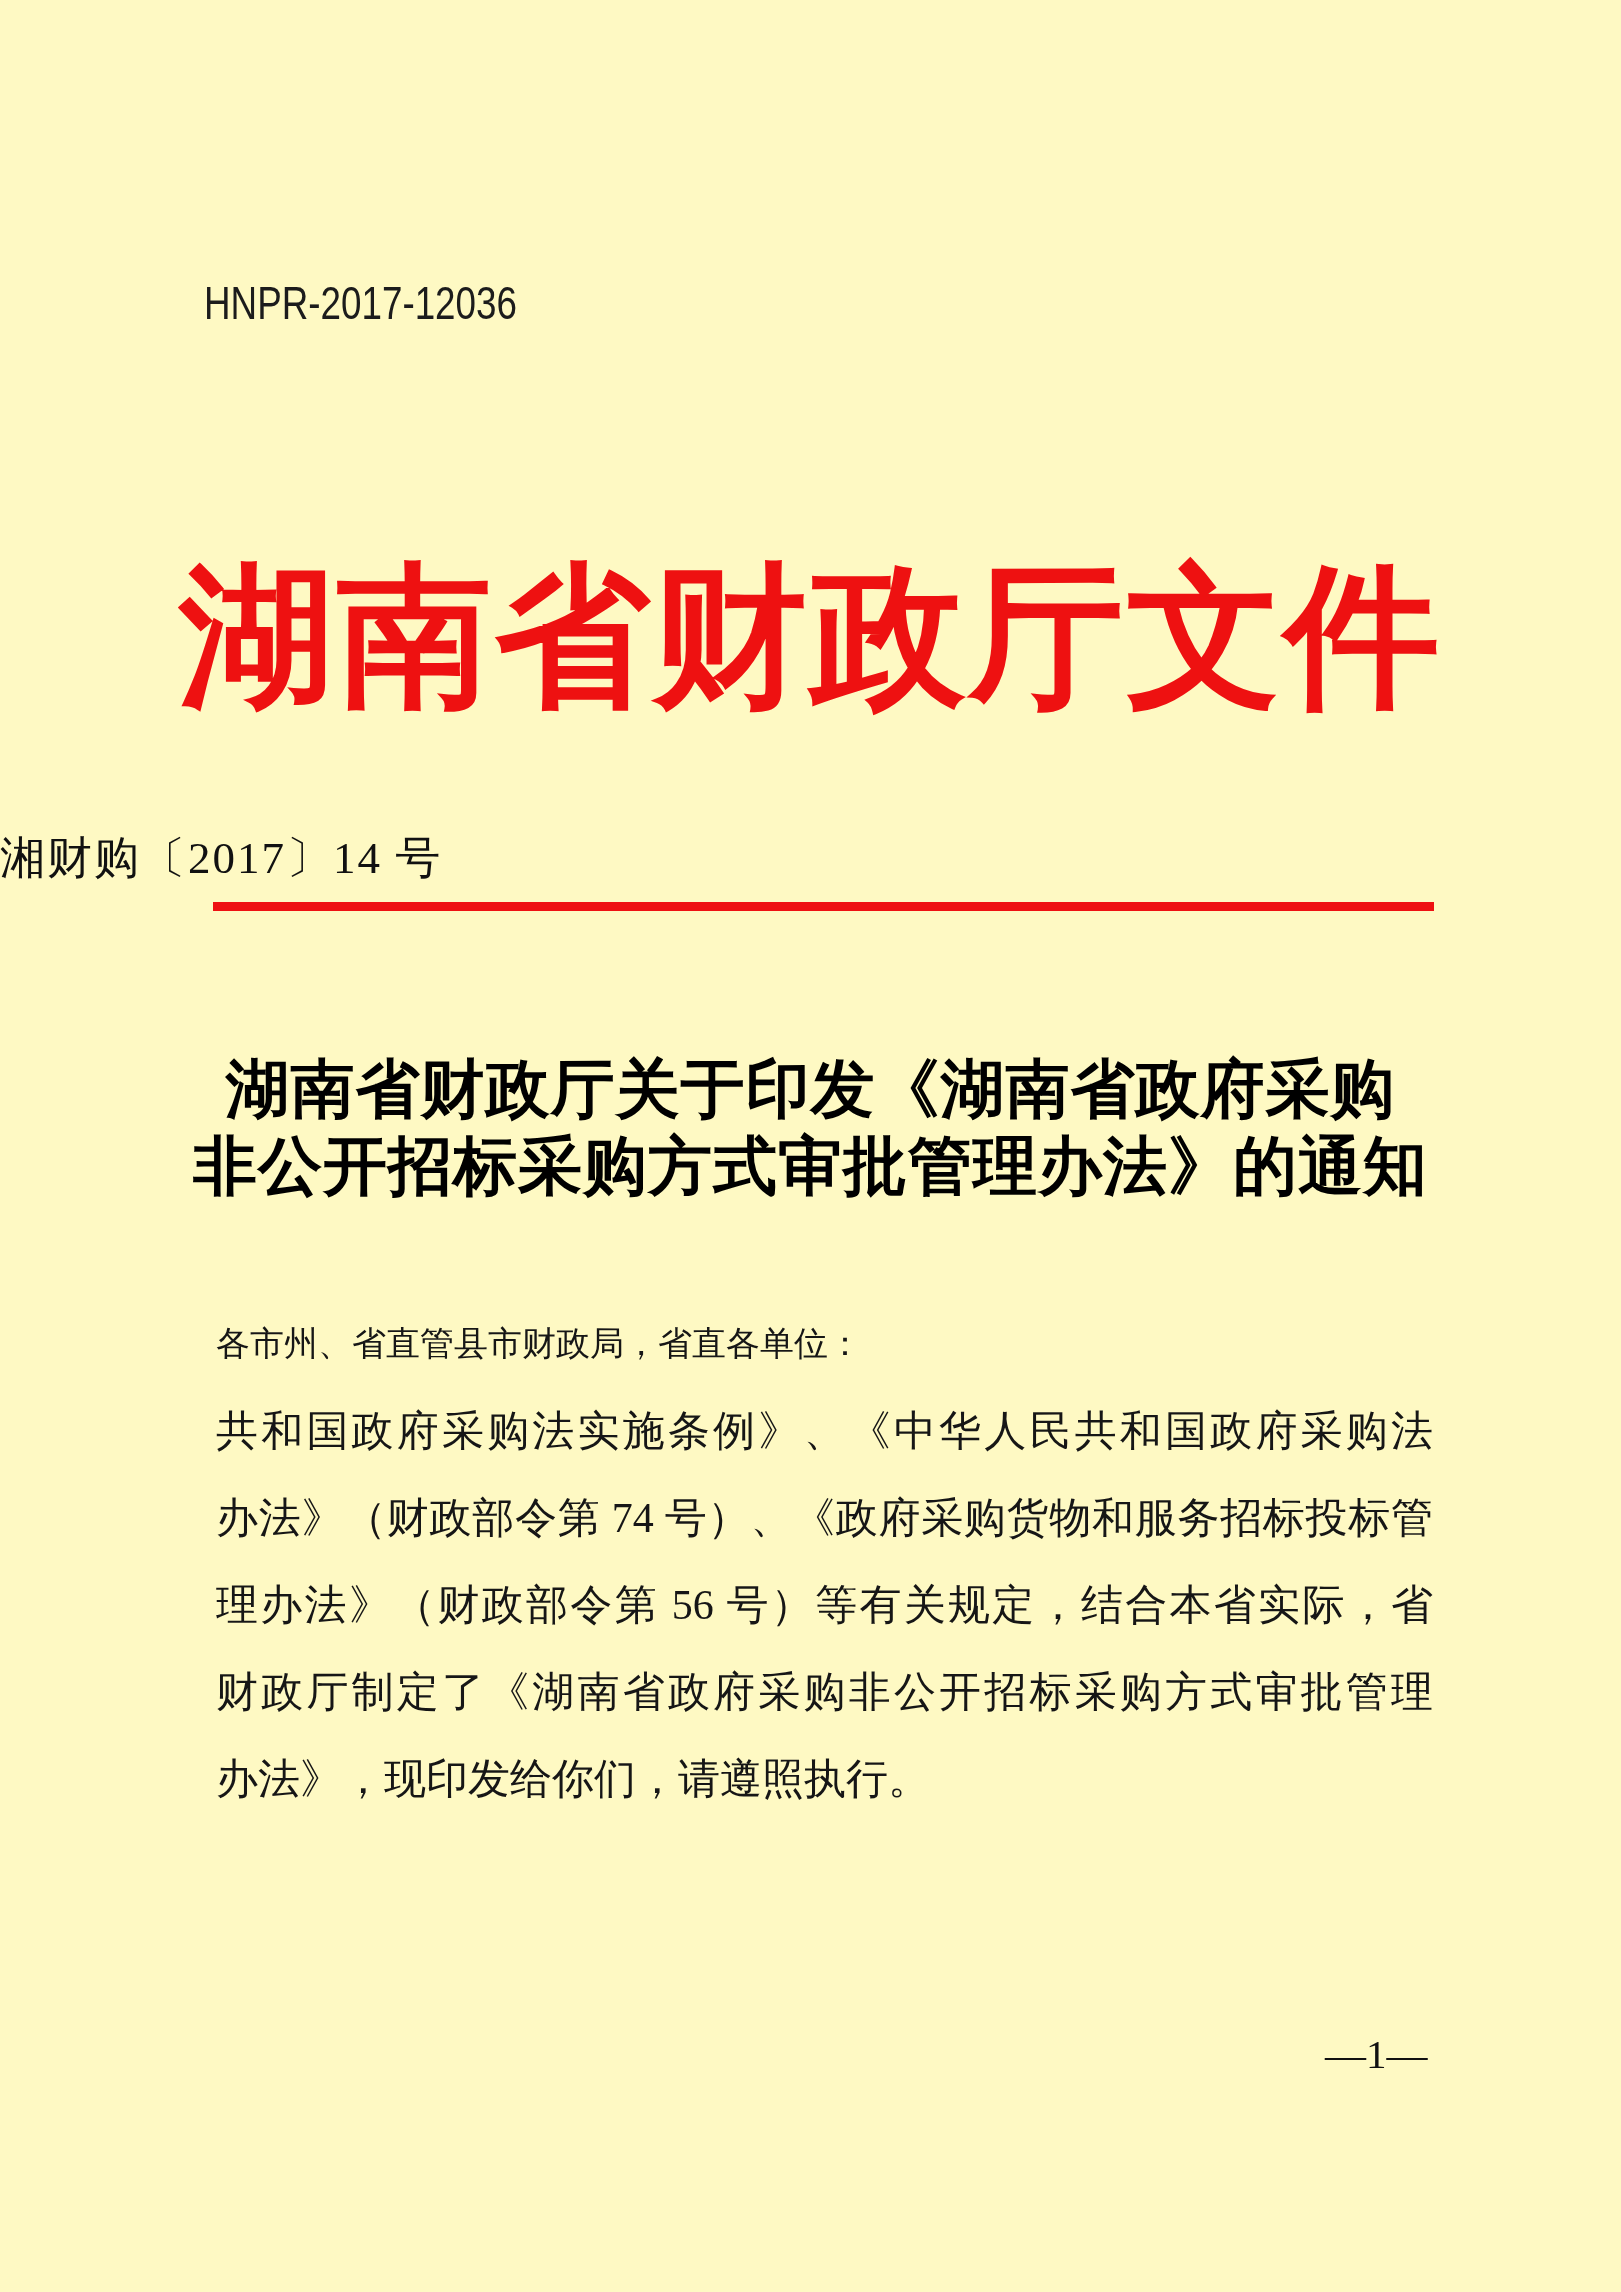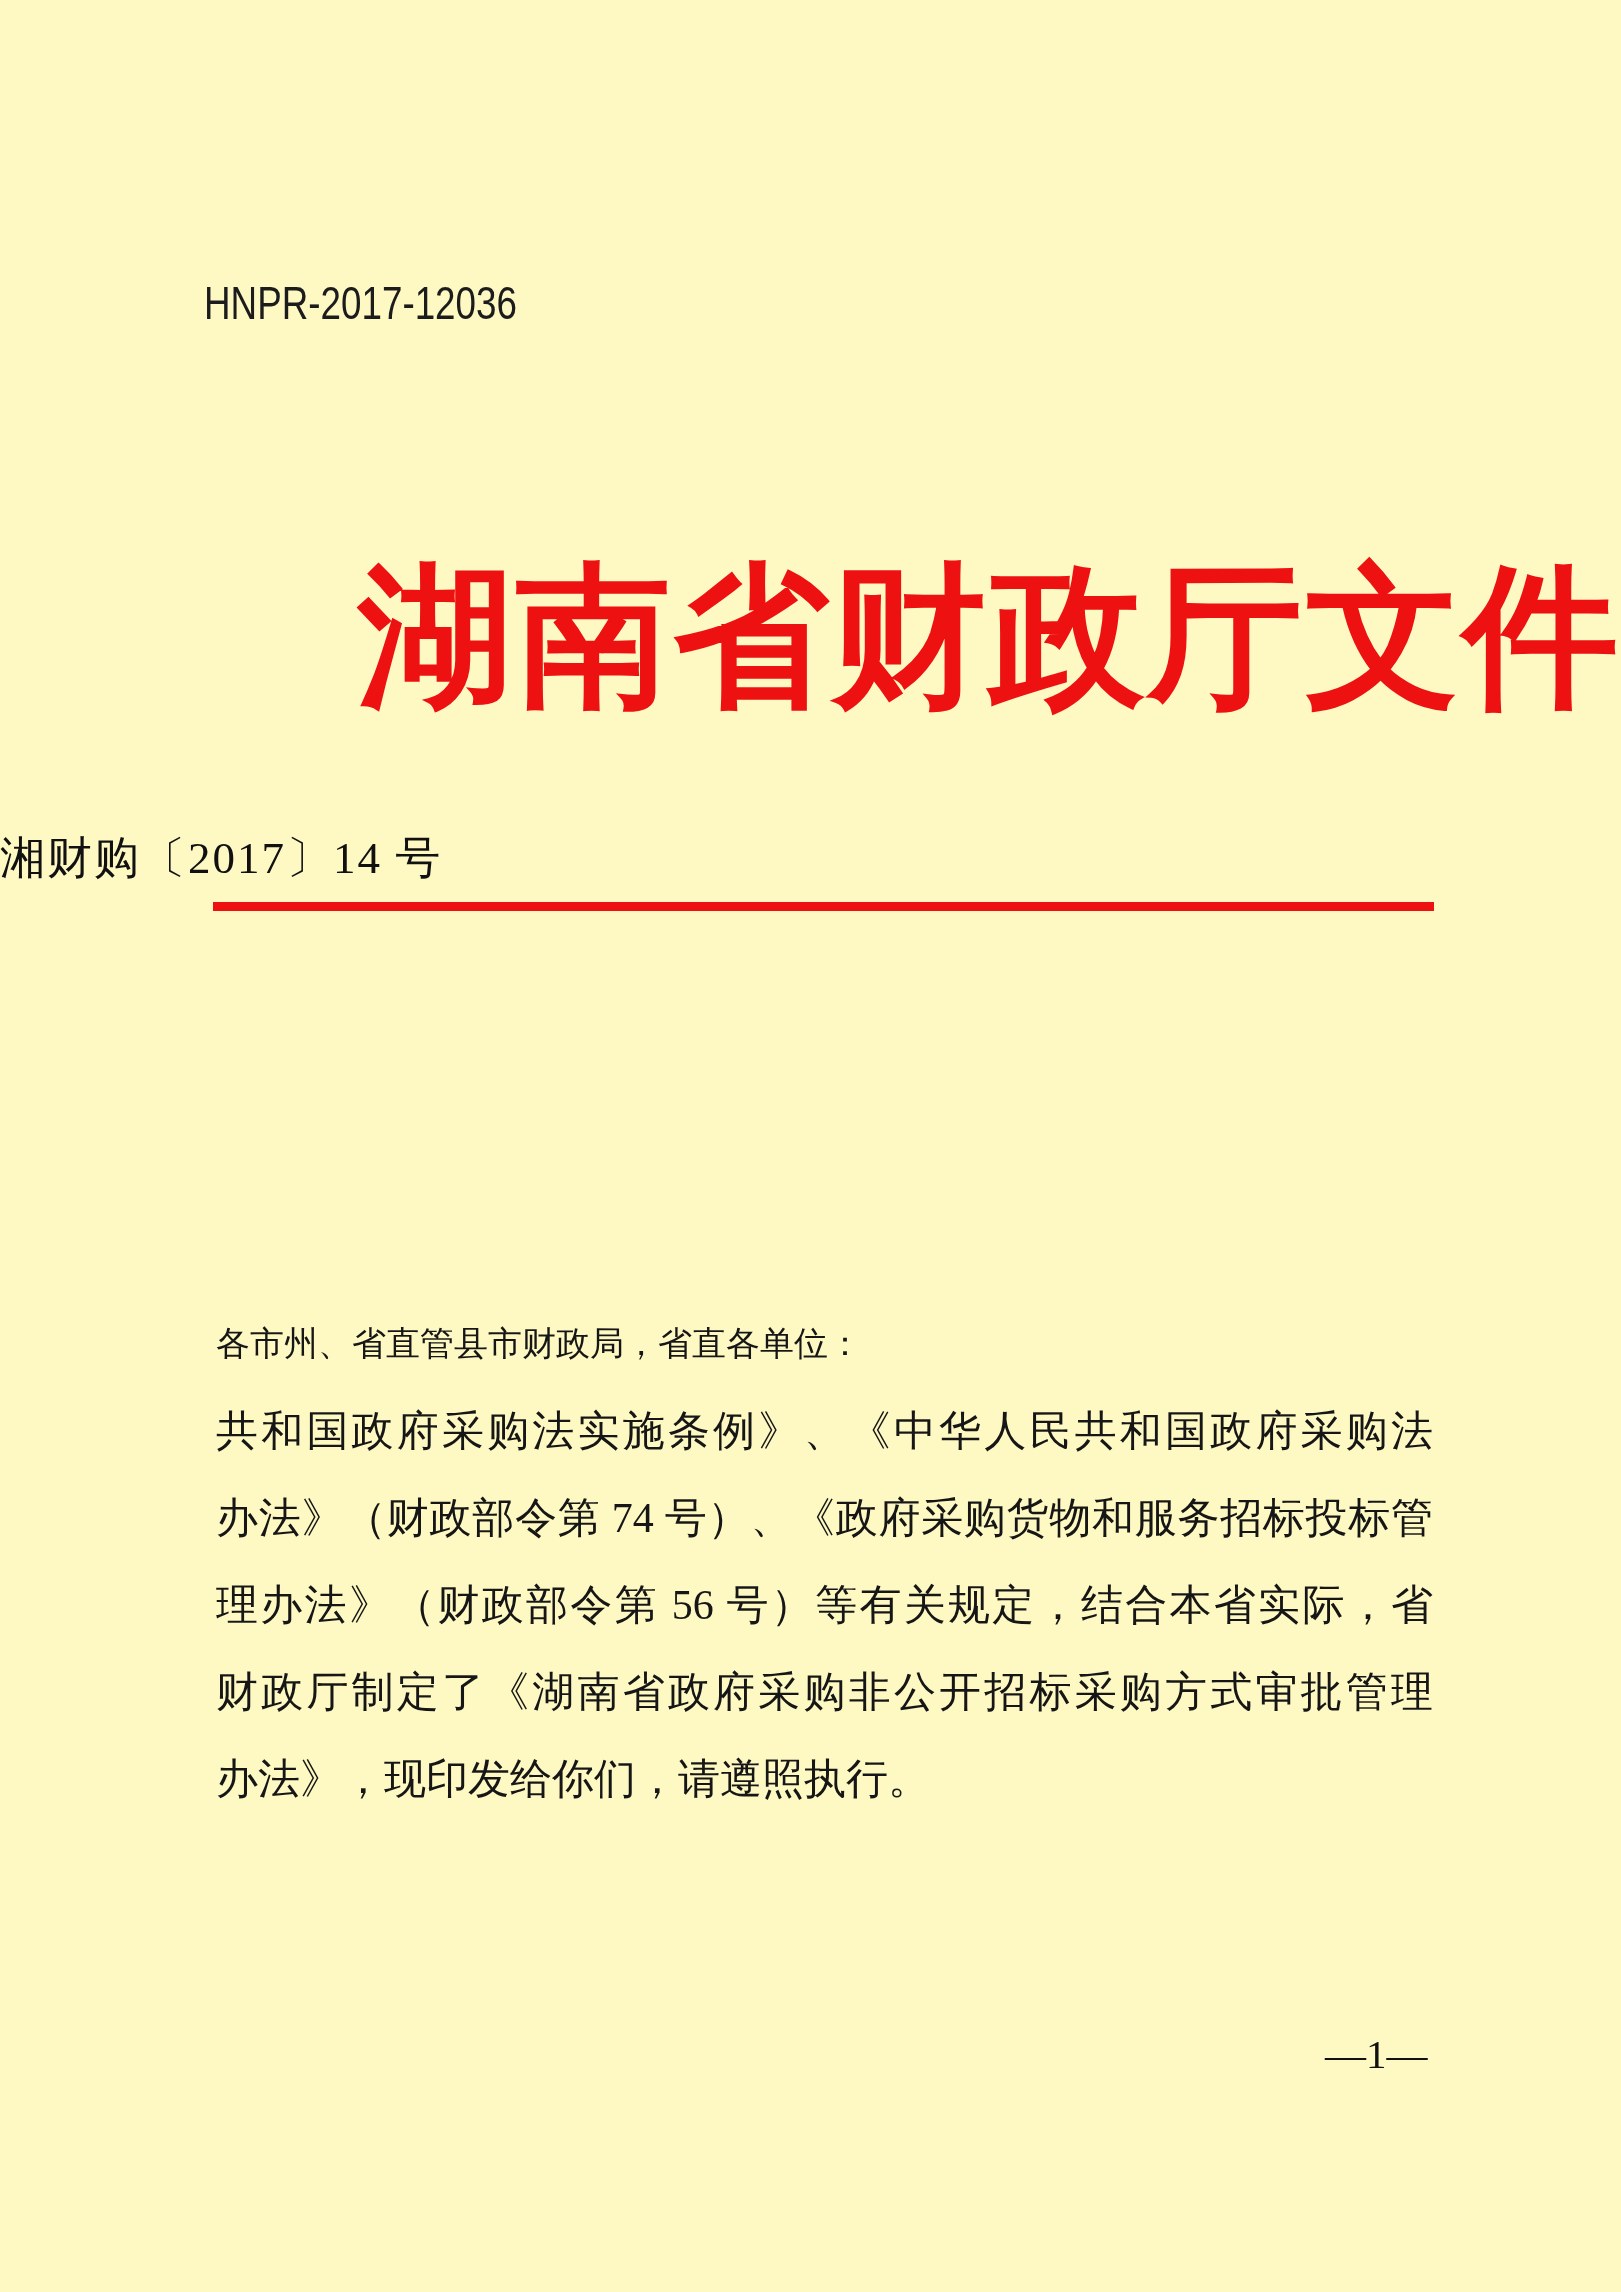--- a/index.html
+++ b/index.html
@@ -30,21 +30,21 @@
     transform-origin: left center;
     white-space: nowrap;
   }
 
   
   .banner {
     position: absolute;
     left: 0;
     top: 555px;
     width: 1621px;
-    text-align: right;
+    text-align: center;
     font-family: "Liberation Serif", serif;
     font-weight: bold;
     font-size: 155px;
     line-height: 167px;
     letter-spacing: 2.9px;
     color: #ee1111;
     white-space: nowrap;
   }
 
   
@@ -133,20 +133,24 @@
 <div class="page">
 
   <div class="doc-code">HNPR-2017-12036</div>
 
   <div class="banner">湖南省财政厅文件</div>
 
   <div class="doc-number">湘财购〔2017〕14 号</div>
 
   <div class="red-rule"></div>
 
+  <div class="doc-title">
+    <div>湖南省财政厅关于印发《湖南省政府采购</div>
+    <div>非公开招标采购方式审批管理办法》的通知</div>
+  </div>
 
   <div class="salutation">各市州、省直管县市财政局，省直各单位：</div>
 
   <div class="body-block">
     <div class="body-line">共和国政府采购法实施条例》、《中华人民共和国政府采购法</div>
     <div class="body-line">办法》（财政部令第 74 号）、《政府采购货物和服务招标投标管</div>
     <div class="body-line">理办法》（财政部令第 56 号）等有关规定，结合本省实际，省</div>
     <div class="body-line">财政厅制定了《湖南省政府采购非公开招标采购方式审批管理</div>
     <div class="body-line last">办法》，现印发给你们，请遵照执行。</div>
   </div>

